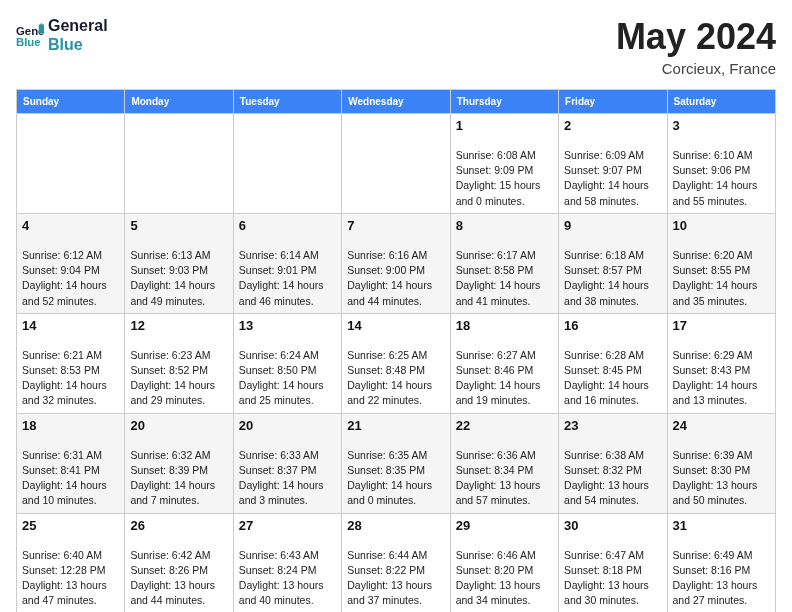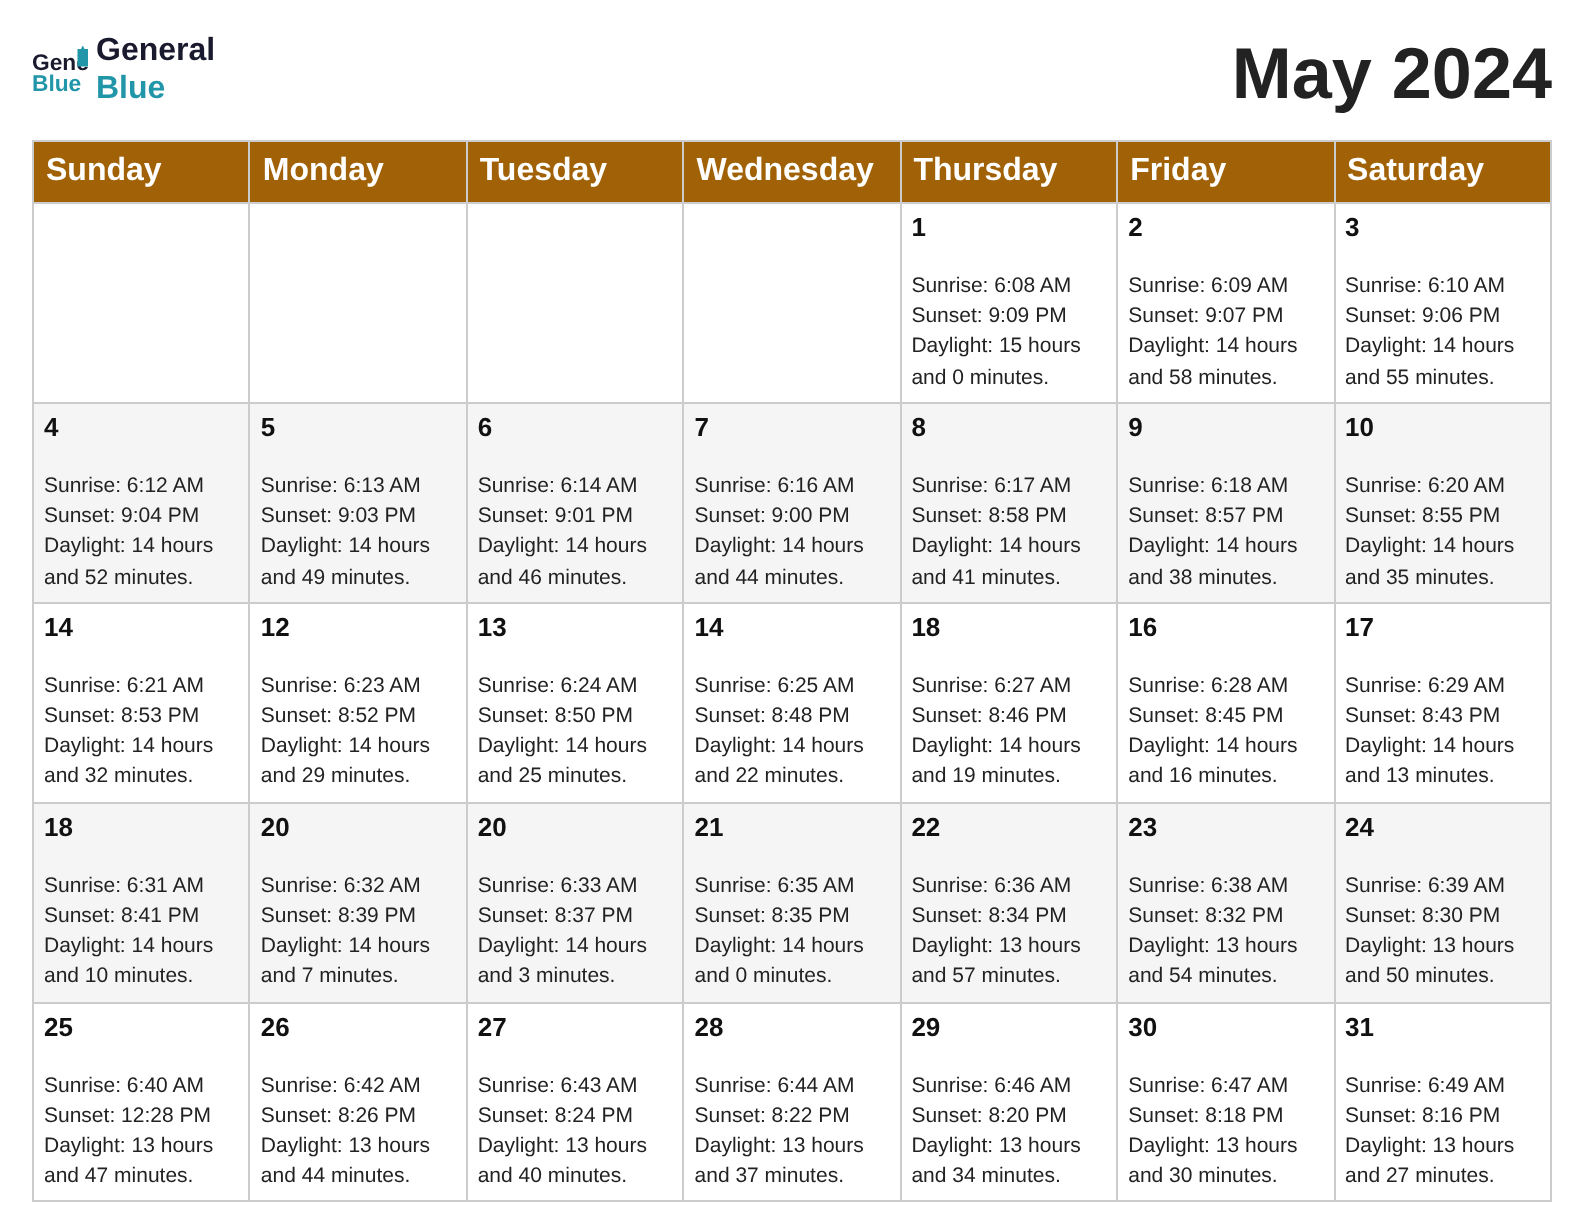--- a/index.html
+++ b/index.html
@@ -35,25 +35,25 @@
       font-size: 15px;
       color: #444;
       margin-top: 2px;
     }
     table {
       width: 100%;
       border-collapse: collapse;
       font-size: 11px;
     }
     thead tr th {
-      background: #a16207;
+      background: #3b82f6;
       color: #fff;
       text-align: left;
       padding: 6px 6px;
-      font-size: 16px;
+      font-size: 10px;
       font-weight: bold;
       border: 1px solid #ccc;
       margin-top: 20px;
     }
     tbody tr td {
       border: 1px solid #ccc;
       vertical-align: top;
       padding: 4px 5px;
       height: 88px;
       width: calc(100% / 7);
@@ -87,20 +87,21 @@
       <polygon points="26,4 32,4 32,14 26,14" fill="#2196a8"></polygon>
       <polygon points="29,2 32,8 26,8" fill="#2196a8"></polygon>
     </svg>
     <div style="display:flex;flex-direction:column;line-height:1.2">
       <span style="font-size:16px;font-weight:bold;color:#1a1a2e">General</span>
       <span style="font-size:16px;font-weight:bold;color:#2196a8">Blue</span>
     </div>
   </div>
   <div class="title-block">
     <div class="month-title">May 2024</div>
+    <div class="location">Corcieux, France</div>
   </div>
 </div>
 
 <table>
   <thead>
     <tr>
     <th>Sunday</th>
         <th>Monday</th>
         <th>Tuesday</th>
         <th>Wednesday</th>

